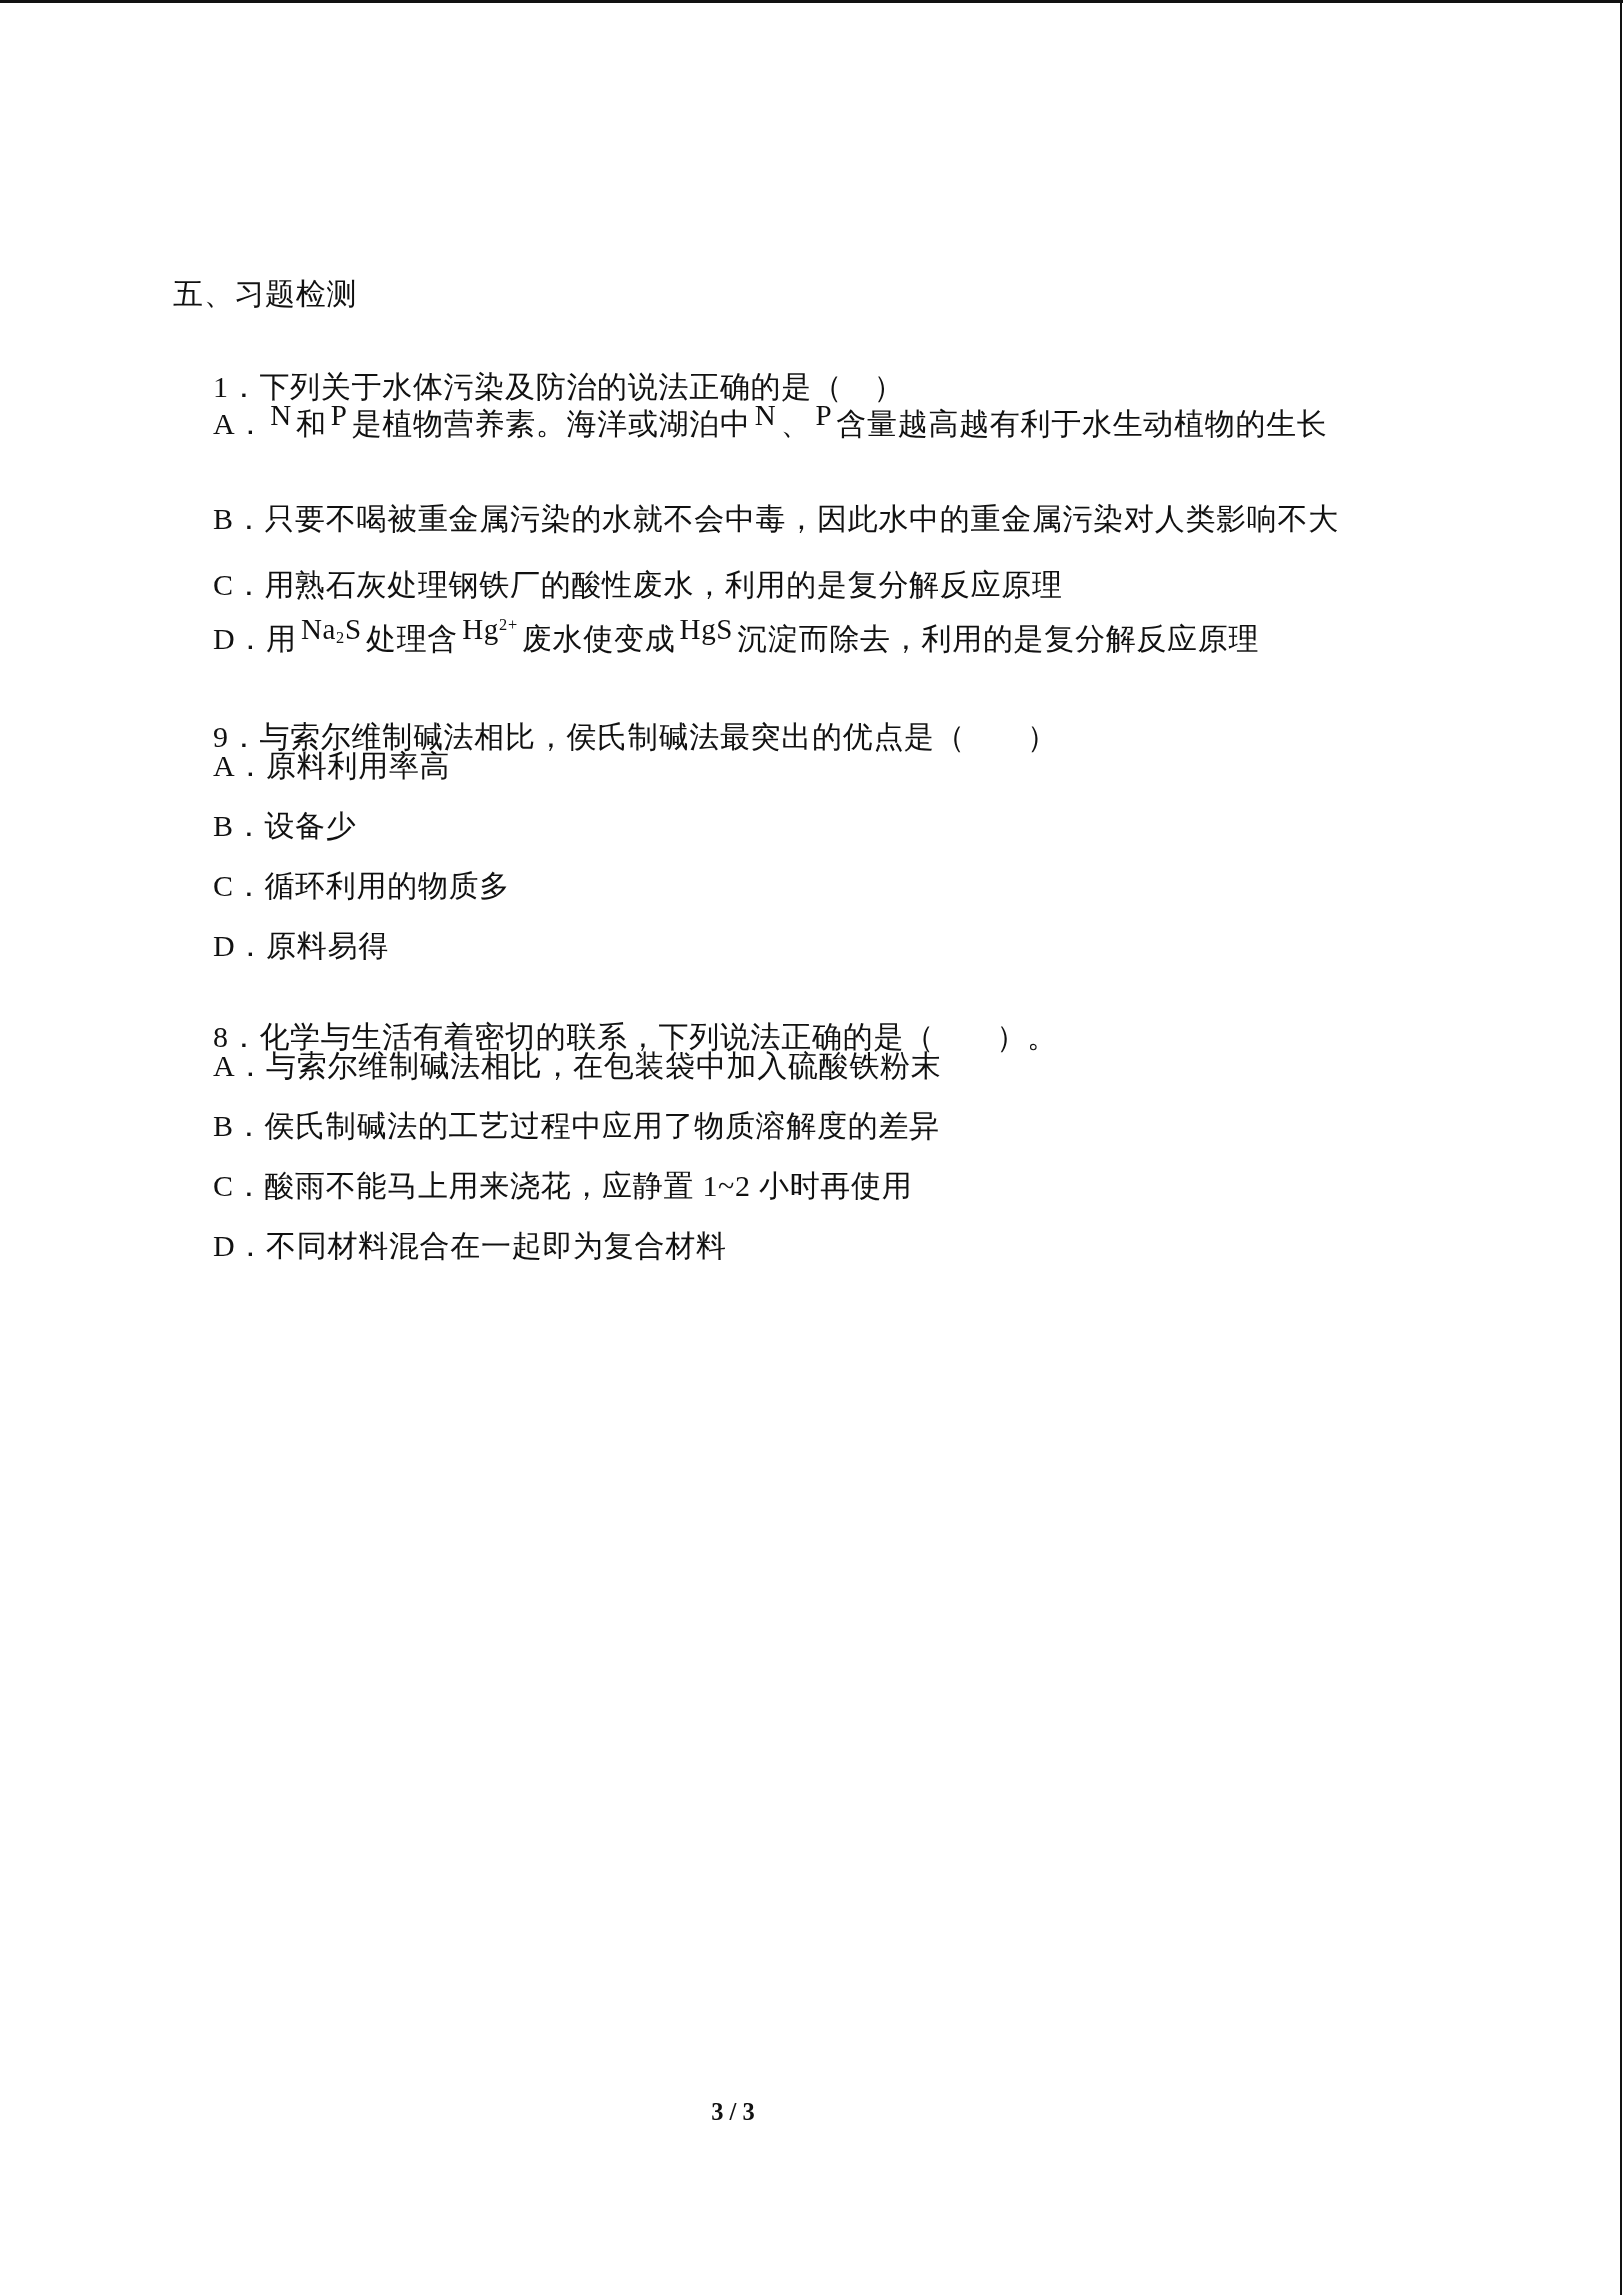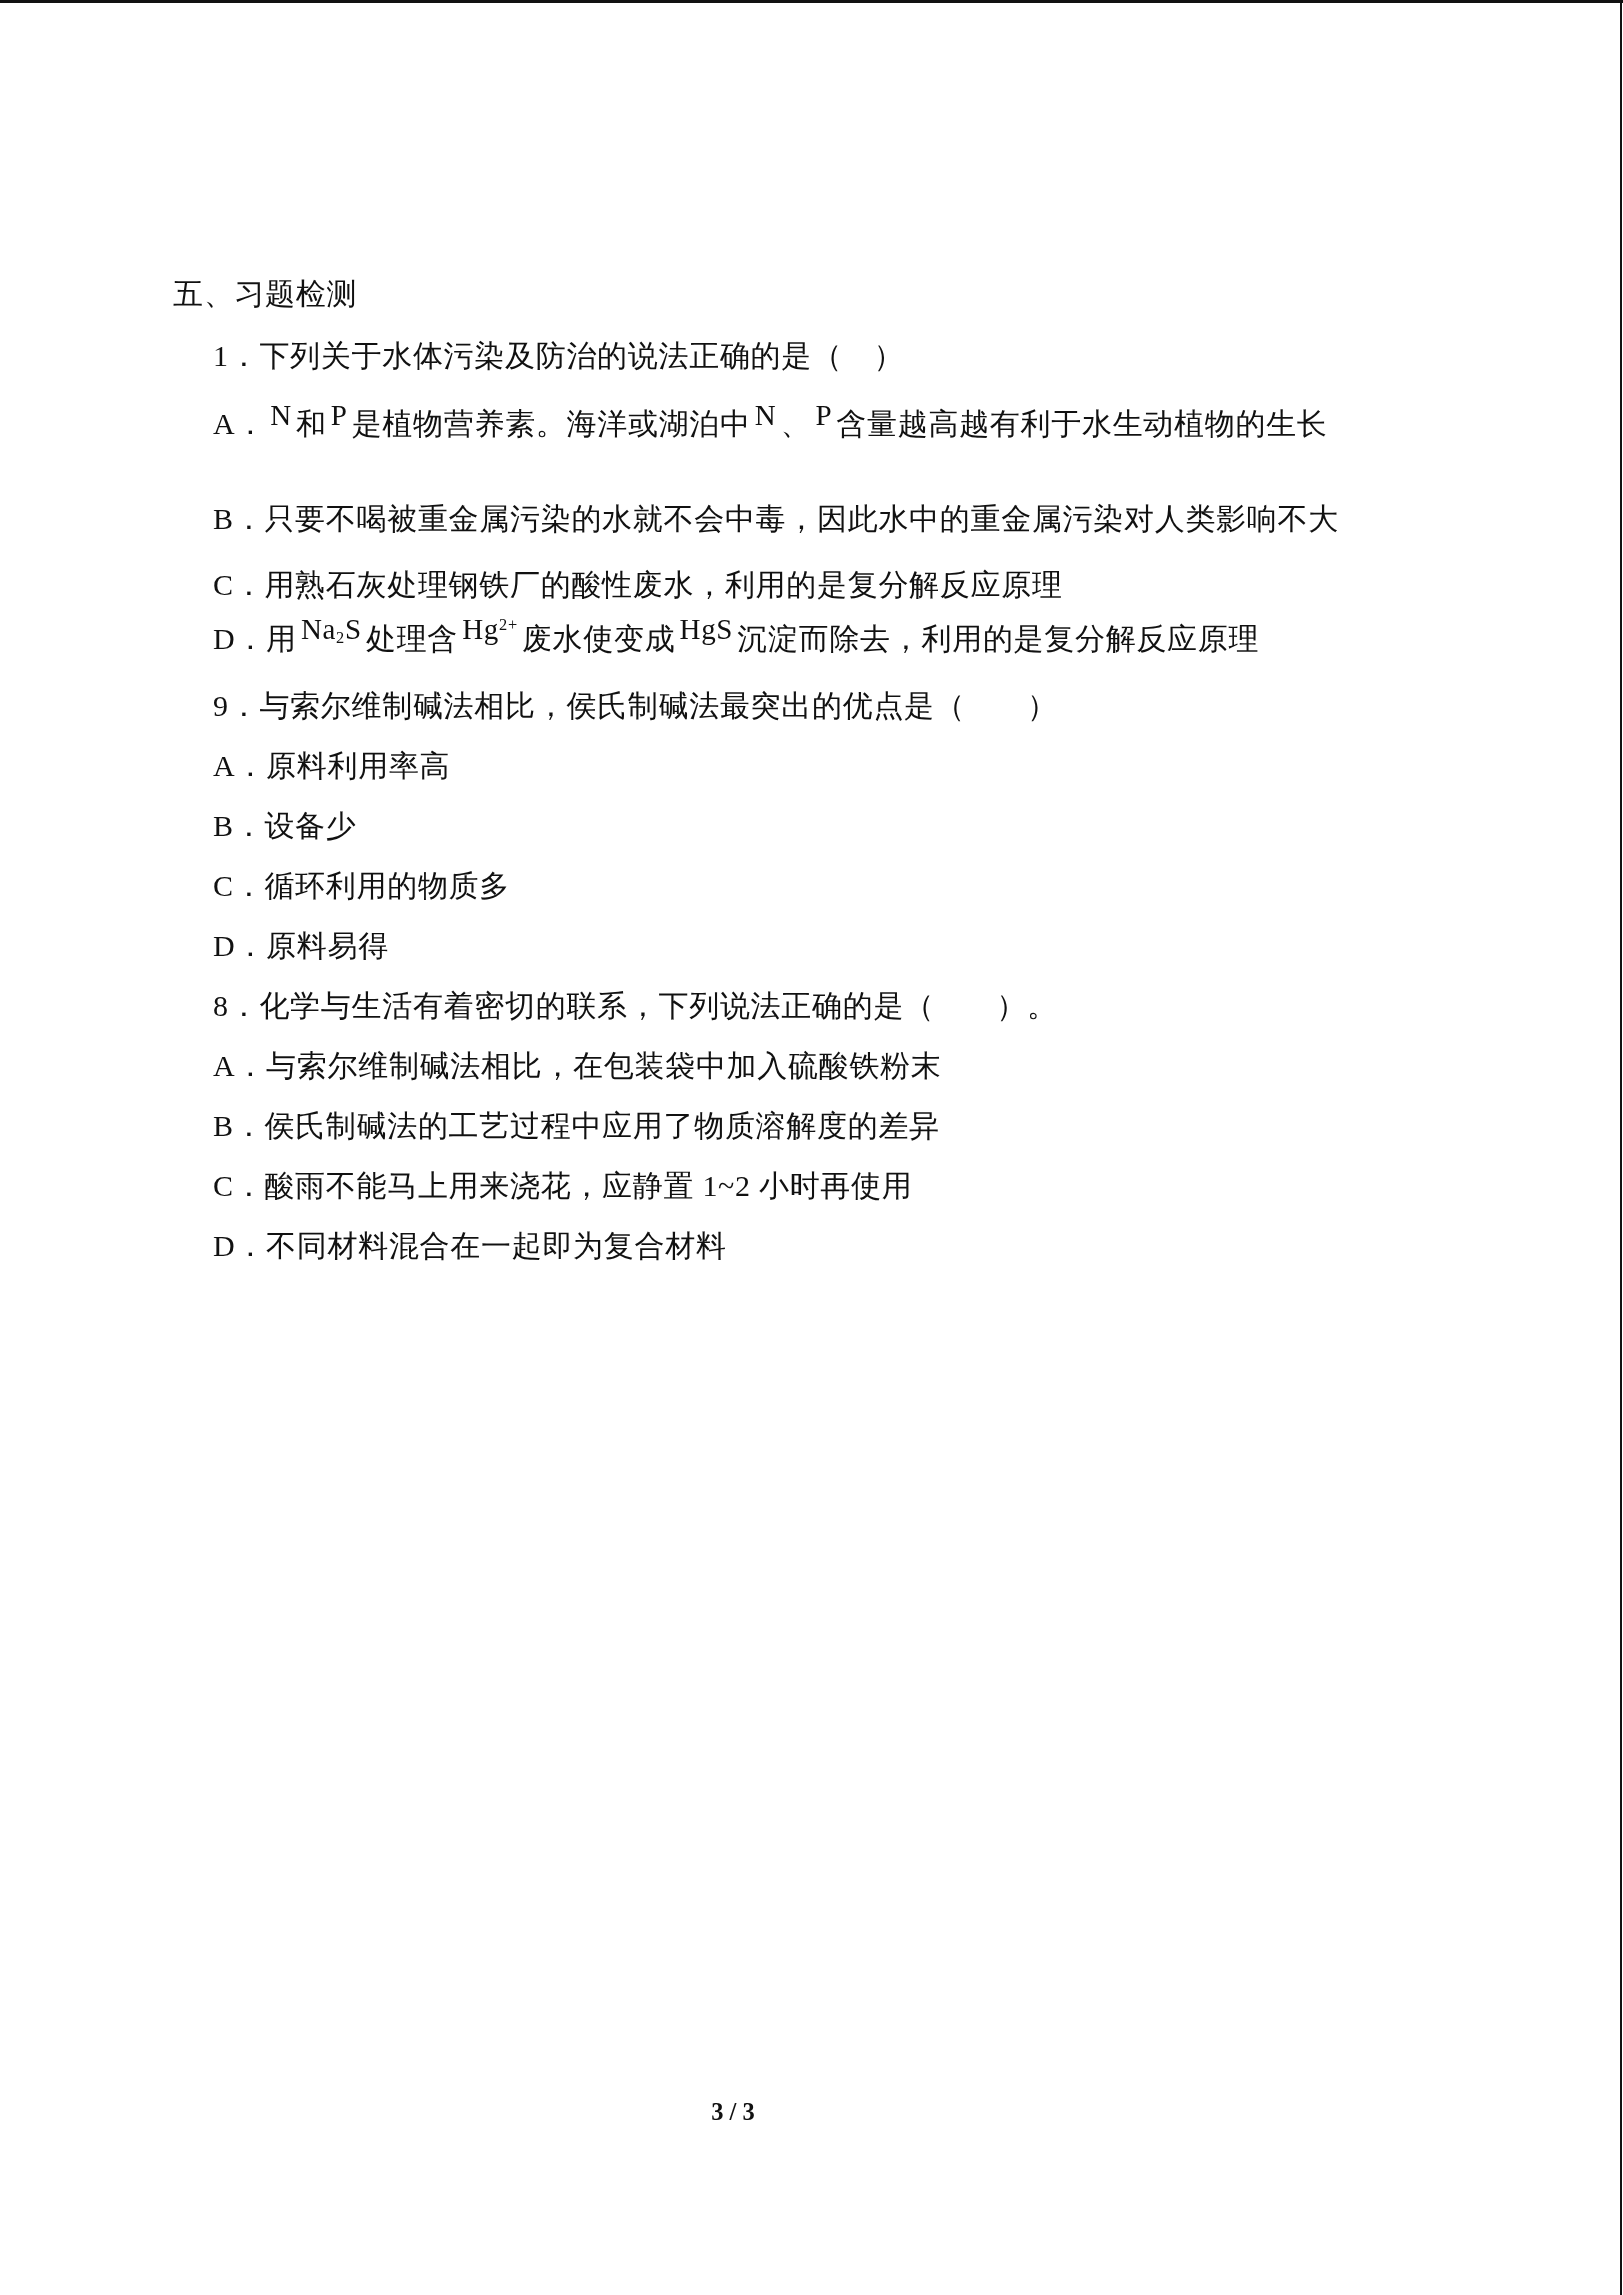--- a/index.html
+++ b/index.html
@@ -33,21 +33,21 @@
       width: 1623px;
     }
     .line {
       position: absolute;
       white-space: nowrap;
       font-size: 30px;
       line-height: 38px;
       letter-spacing: 0.7px;
     }
     .section-title { left: 149px; top: 275px; margin-left: 24px; }
-    .q { left: 213px; }
+    .q { left: 213px; margin-top: 31px; }
     .opt { left: 213px; }
     .chem {
       font-family: "Liberation Serif", "DejaVu Serif", serif;
       font-size: 29px;
       position: relative;
       top: -9.5px;
       margin: 0 4.1px;
     }
     .chem sub { font-size: 16.4px; vertical-align: -4.1px; }
     .chem sup { font-size: 16.4px; vertical-align: 9.5px; }

